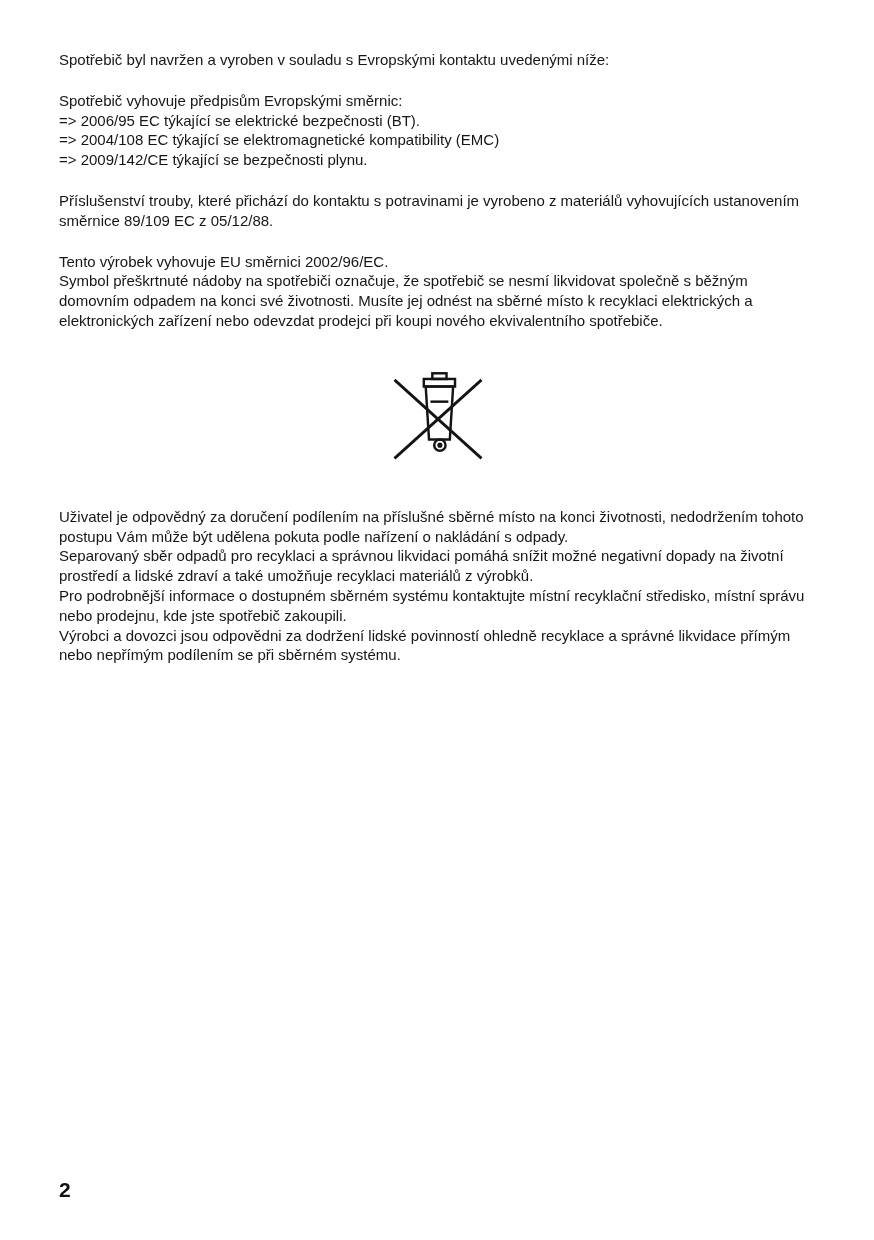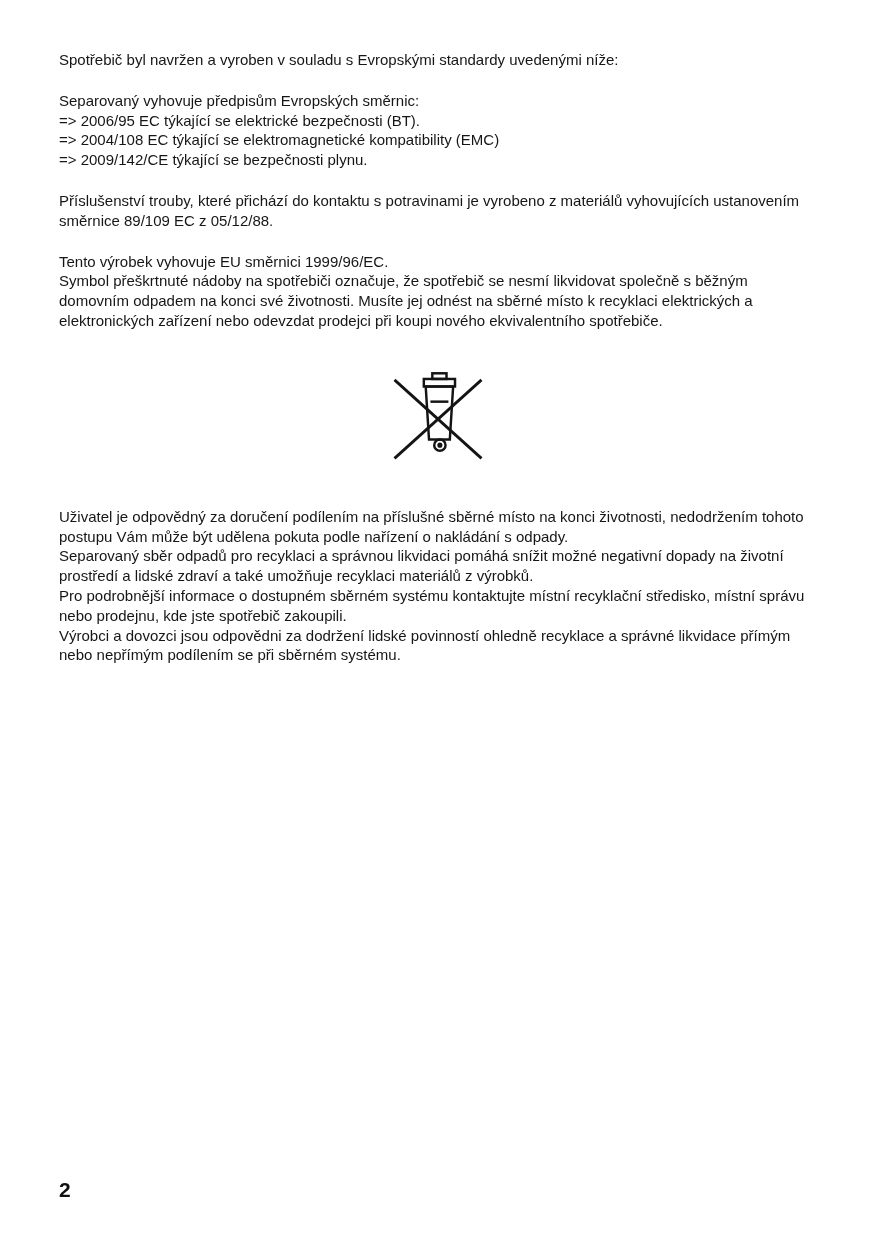--- a/index.html
+++ b/index.html
@@ -38,36 +38,36 @@
     font-weight: bold;
     color: #111111;
   }
 </style>
 </head>
 <body>
 
 <div class="page">
 
   <div class="text-block group">
-    <p class="line">Spotřebič byl navržen a vyroben v souladu s Evropskými standardy uvedenými níže:</p>
+    <p class="line">Spotřebič byl navržen a vyroben v souladu s Evropskými kontaktu uvedenými níže:</p>
   </div>
 
   <div class="text-block group">
-    <p class="line">Separovaný vyhovuje předpisům Evropských směrnic:</p>
+    <p class="line">Spotřebič vyhovuje předpisům Evropskými směrnic:</p>
     <p class="line">=&gt; 2006/95 EC týkající se elektrické bezpečnosti (BT).</p>
     <p class="line">=&gt; 2004/108 EC týkající se elektromagnetické kompatibility (EMC)</p>
     <p class="line">=&gt; 2009/142/CE týkající se bezpečnosti plynu.</p>
   </div>
 
   <div class="text-block group">
     <p class="line">Příslušenství trouby, které přichází do kontaktu s potravinami je vyrobeno z materiálů vyhovujících ustanovením směrnice 89/109 EC z 05/12/88.</p>
   </div>
 
   <div class="text-block">
-    <p class="line">Tento výrobek vyhovuje EU směrnici 1999/96/EC.</p>
+    <p class="line">Tento výrobek vyhovuje EU směrnici 2002/96/EC.</p>
     <p class="line">Symbol přeškrtnuté nádoby na spotřebiči označuje, že spotřebič se nesmí likvidovat společně s běžným domovním odpadem na konci své životnosti. Musíte jej odnést na sběrné místo k recyklaci elektrických a elektronických zařízení nebo odevzdat prodejci při koupi nového ekvivalentního spotřebiče.</p>
   </div>
 
   <div class="weee-symbol-wrap">
     <span>
       <svg width="104" height="104" viewBox="0 0 110 110" aria-hidden="true">
         <g fill="none" stroke="#141414" stroke-width="2.6">
 
           <rect x="49" y="13" width="15" height="6"></rect>
 

